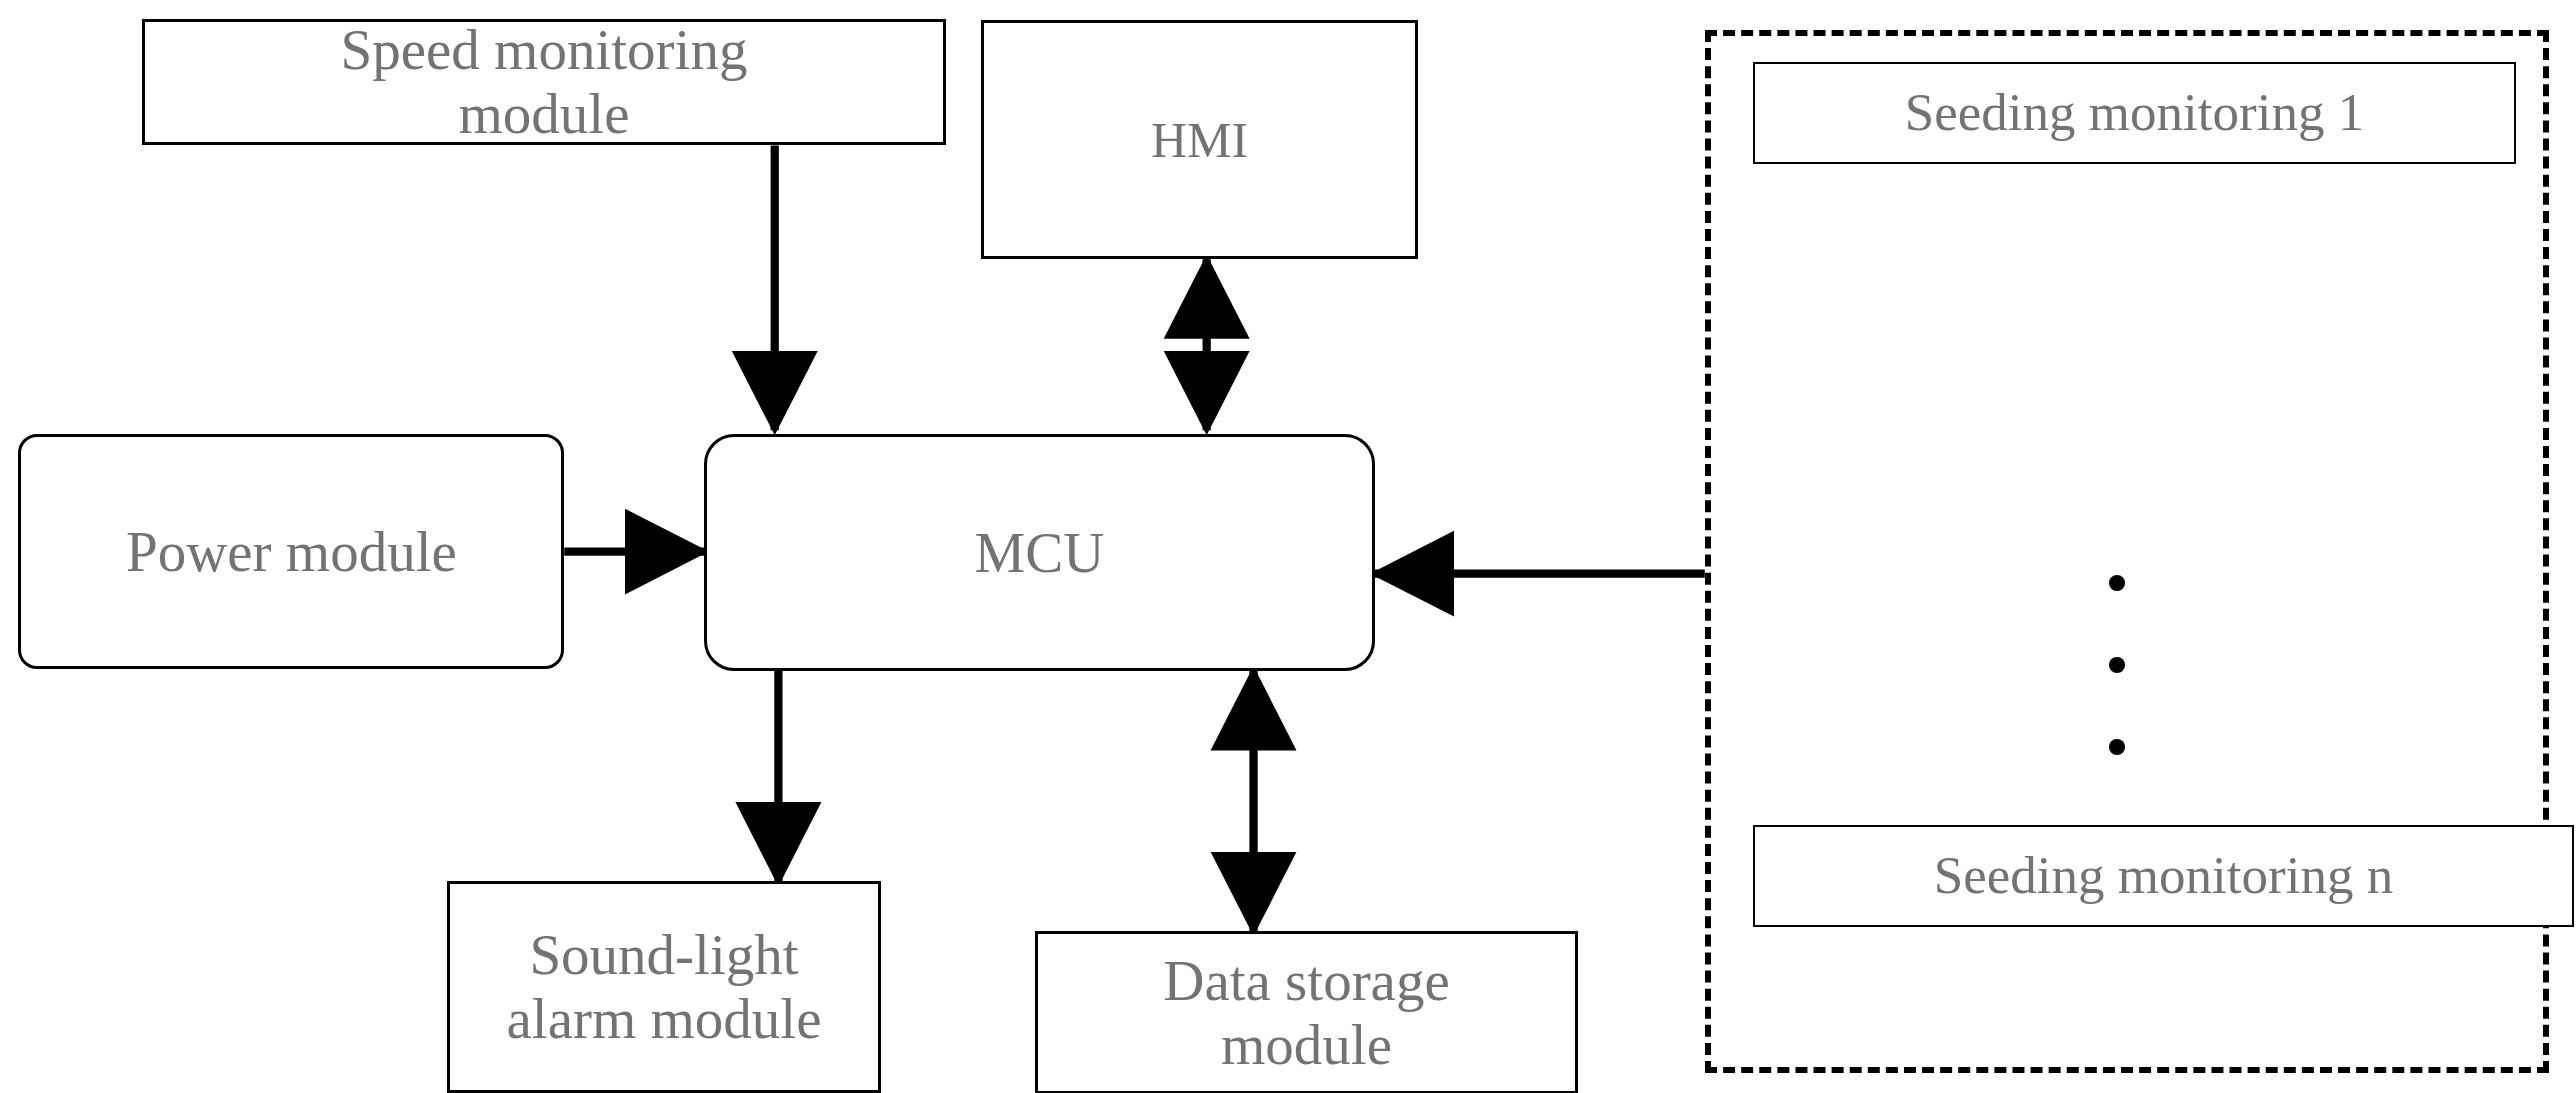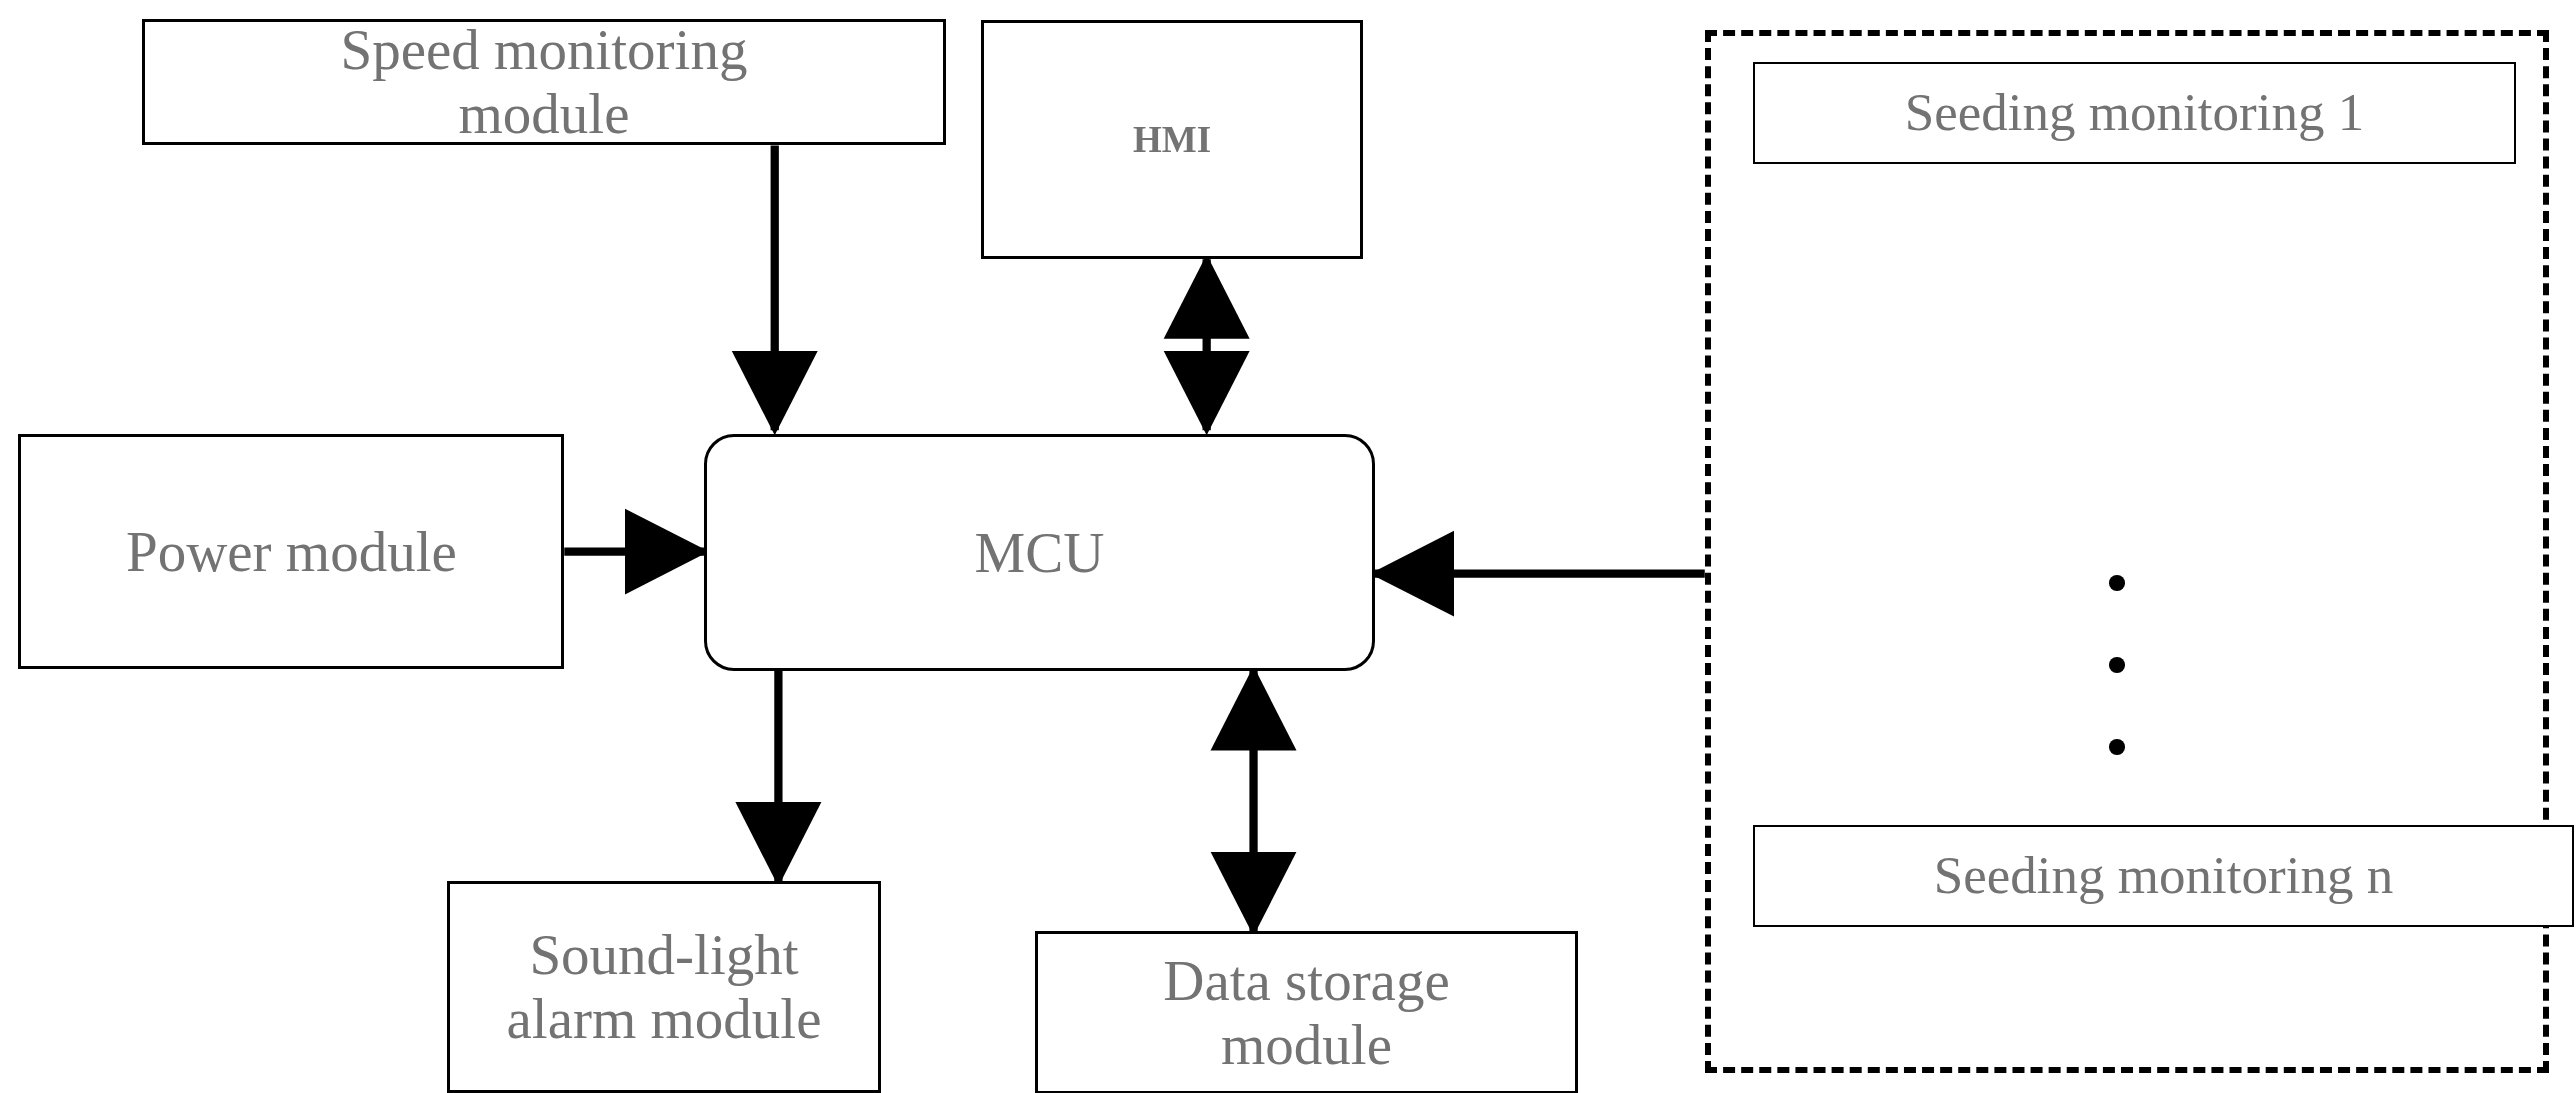--- a/index.html
+++ b/index.html
@@ -78,23 +78,23 @@
     <line x1="1855" y1="624" x2="1496" y2="624" stroke="#000000" stroke-width="9" marker-end="url(#ah)"></line>
 
     <line x1="847" y1="726" x2="847" y2="959" stroke="#000000" stroke-width="9" marker-end="url(#ah)"></line>
 
     <line x1="1364" y1="730" x2="1364" y2="1013" stroke="#000000" stroke-width="9" marker-end="url(#ah)" marker-start="url(#ah-start)"></line>
   </svg>
 
   <div class="box" style="left:142px;top:19.3px;width:804px;height:126px;font-size:57px;">Speed monitoring
 module</div>
 
-  <div class="box" style="left:981px;top:20px;width:382px;height:239px;font-size:37px;font-weight:bold;">HMI</div>
+  <div class="box" style="left:981px;top:20px;width:437px;height:239px;font-size:50px;">HMI</div>
 
-  <div class="box" style="left:18.4px;top:434px;width:546px;height:235px;font-size:57px;">Power module</div>
+  <div class="box" style="left:18.4px;top:434px;width:546px;height:235px;font-size:57px;border-radius:19px;">Power module</div>
 
   <div class="box" style="left:704px;top:434px;width:671px;height:237px;font-size:57px;border-radius:30px;">MCU</div>
 
   <div class="box" style="left:447px;top:881px;width:434px;height:212px;font-size:57px;">Sound-light
 alarm module</div>
 
   <div class="box" style="left:1035px;top:931px;width:543px;height:163px;font-size:57px;">Data storage
 module</div>
 
   <div class="box thin" style="left:1753px;top:62px;width:763px;height:102px;font-size:53px;">Seeding monitoring 1</div>

